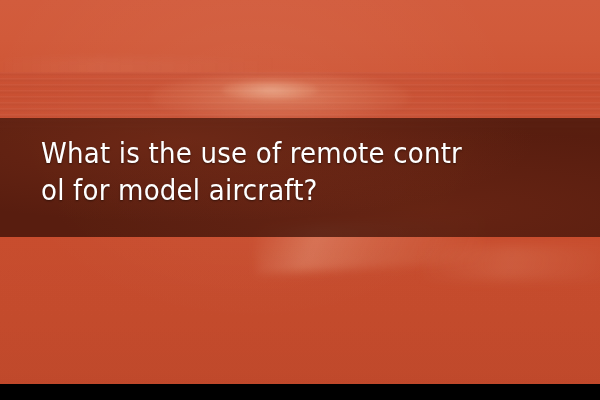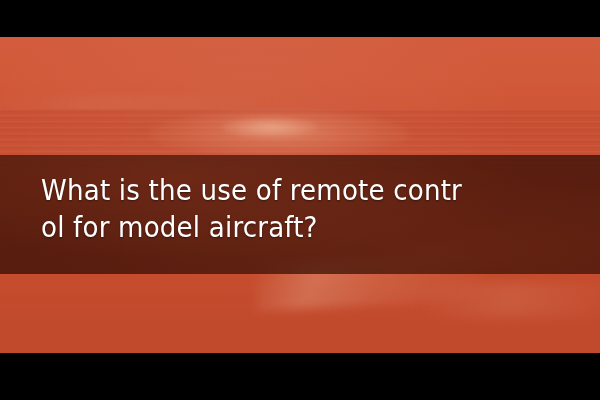--- a/index.html
+++ b/index.html
@@ -8,24 +8,23 @@
     padding: 0;
     background: #000;
   }
   body {
     font-family: "DejaVu Sans", sans-serif;
   }
 
   #stage {
     position: relative;
     width: 600px;
-    height: 316px;
+    height: 384px;
     overflow: hidden;
     background: #0f766e;
-    margin-top: 37px;
   }
 
   
   .photo {
     position: absolute;
     inset: 0;
     overflow: hidden;
   }
 
   

